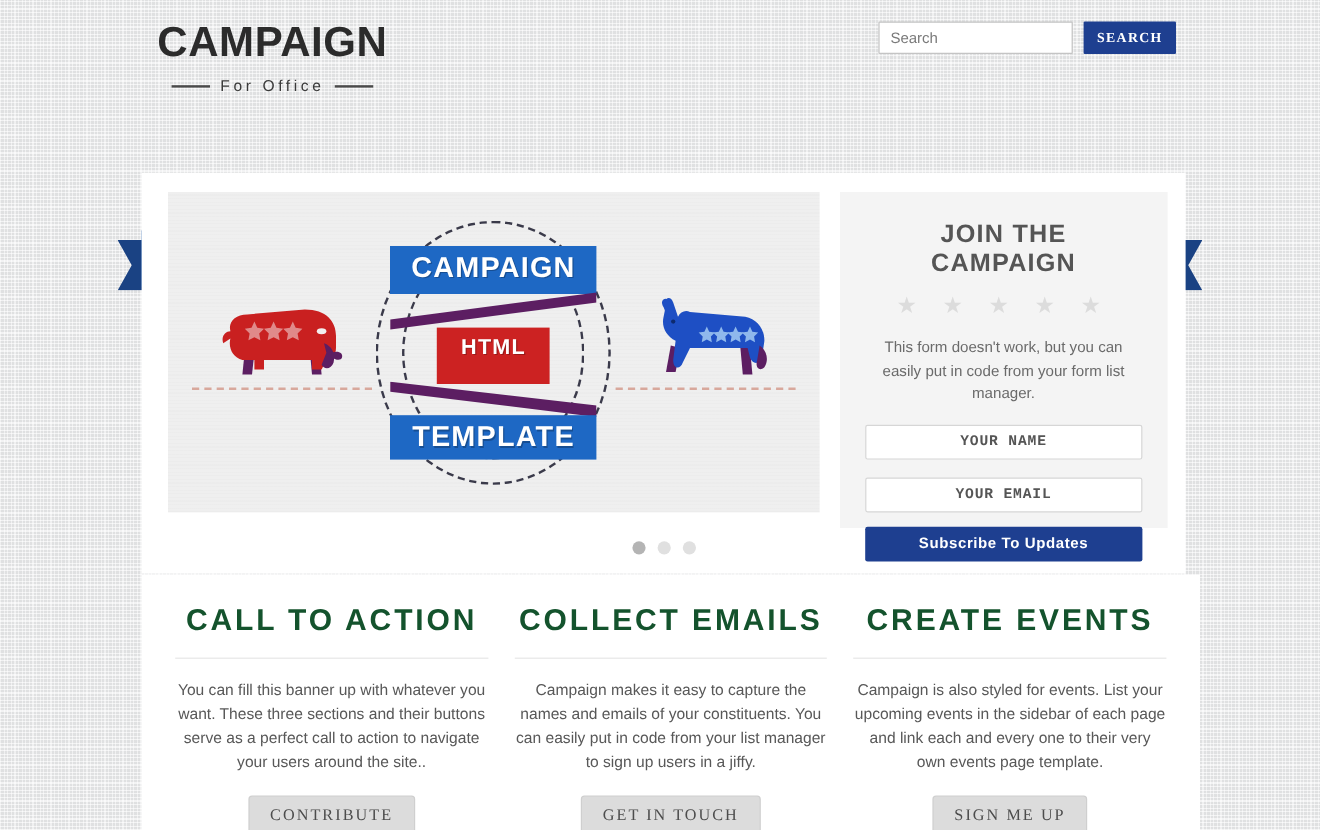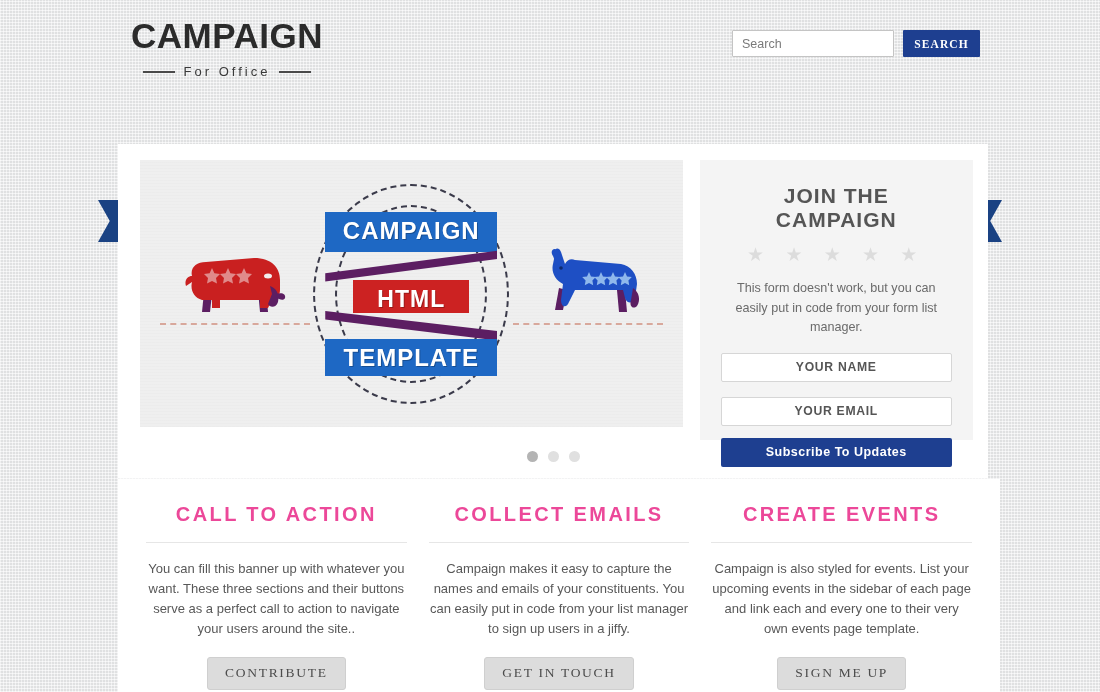--- a/index.html
+++ b/index.html
@@ -47,21 +47,21 @@
   .logo-sub {
     font-size: 13px;
     letter-spacing: 3px;
     color: #3a3a3a;
     font-weight: normal;
   }
 
   .search-wrap {
     position: absolute;
     right: 120px;
-    top: 30px;
+    top: 18px;
     display: flex;
     gap: 9px;
     align-items: center;
   }
   .search-input {
     width: 162px;
     height: 27px;
     border: 1px solid #c4c4c4;
     background: #fff;
     padding: 0 9px;
@@ -206,23 +206,23 @@
     color: #fff;
     text-align: center;
     font-weight: bold;
     letter-spacing: 1px;
     font-family: "Liberation Sans", sans-serif;
     text-shadow: 1px 1px 0 rgba(0,0,0,0.25);
   }
   .rb-1 { font-size: 24px; padding: 5px 0 7px; width: 172px; }
   .rb-2 {
     background: #cc2222;
-    font-size: 23px;
-    padding: 6px 0 0;
-    width: 116px;
+    font-size: 18px;
+    padding: 6px 0 20px;
+    width: 94px;
     margin: 0 auto;
     position: relative;
     z-index: 3;
   }
   .rb-3 { font-size: 24px; padding: 5px 0 4px; width: 172px; }
   .mid-gap { height: 28px; position: relative; }
   .mid-gap .slash {
     position: absolute;
     left: 0; top: -2px;
     width: 172px; height: 32px;
@@ -290,21 +290,21 @@
     width: 100%;
     height: 29px;
     margin-top: 15px;
     border: 1px solid #d6d6d6;
     background: #fff;
     text-align: center;
     font-size: 12.2px;
     font-weight: bold;
     letter-spacing: 0.7px;
     color: #555;
-    font-family: Liberation Sans, sans-serif;
+    font-family: Liberation Mono, monospace;
     border-radius: 2px;
   }
   .join-field::placeholder { color: #555; }
   .join-submit {
     display: block;
     width: 100%;
     height: 29px;
     margin-top: 12px;
     background: #1e3f90;
     border: none;
@@ -328,24 +328,24 @@
     display: flex;
     padding: 24px 20px 0;
     gap: 6px;
   }
   .cta-col {
     flex: 1;
     text-align: center;
     padding: 0 8px;
   }
   .cta-title {
-    font-size: 20px;
+    font-size: 25px;
     font-weight: bold;
     letter-spacing: 2.4px;
-    color: #ec4899;
+    color: #14532d;
     padding-bottom: 16px;
     border-bottom: 1px solid #e6e6e6;
   }
   .cta-text {
     margin-top: 16px;
     font-size: 13px;
     line-height: 1.54;
     color: #585858;
   }
   .cta-btn {

